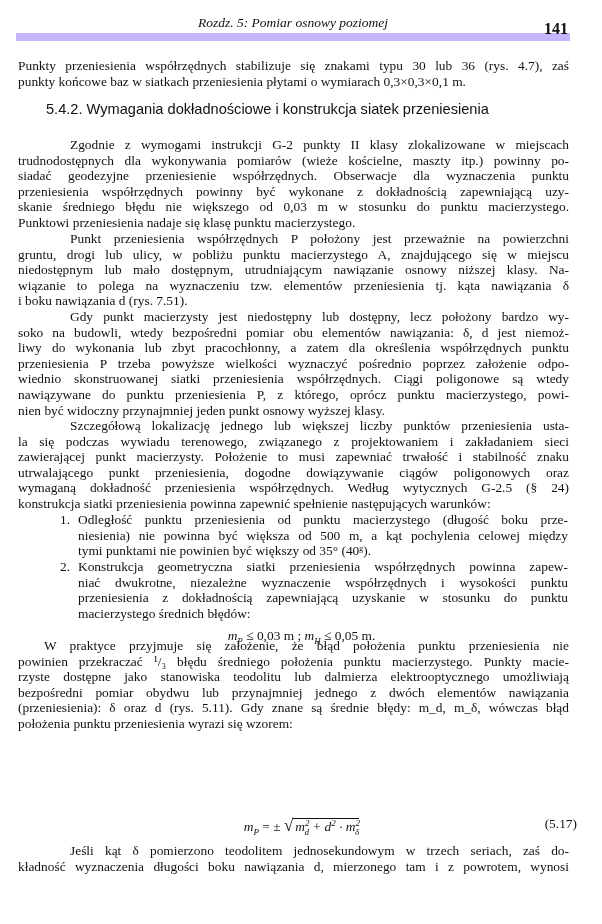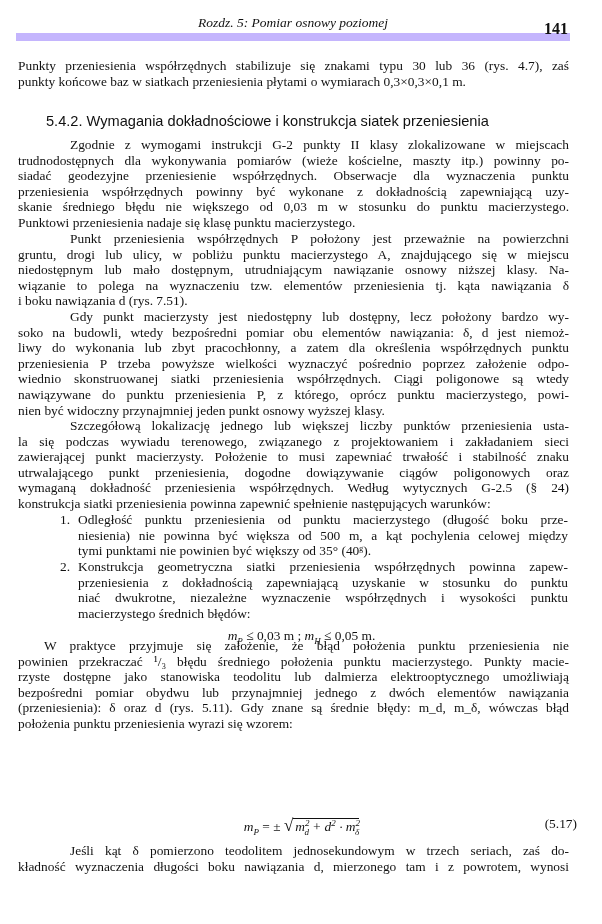--- a/index.html
+++ b/index.html
@@ -5,21 +5,21 @@
   html, body { margin: 0; padding: 0; background: #ffffff; }
   body { width: 602px; height: 924px; position: relative; overflow: hidden; color: #111; }
   .page { position: absolute; left: 18px; top: 0; width: 551px; font-family: "Liberation Serif", serif; font-size: 13.4px; }
   .running-head { position: absolute; left: -2px; top: 13px; width: 554px; height: 20px; border-bottom: 8px solid #c4b5fd; font-family: "Liberation Serif", serif; }
   .running-head .title { position: absolute; left: 0; right: 0; text-align: center; top: 2px; font-style: italic; font-size: 13.5px; }
   .running-head .pageno { position: absolute; right: 2px; top: 7px; font-weight: bold; font-size: 16px; }
   .p { position: absolute; left: 0; width: 551px; line-height: 15.6px; text-align: justify; }
   .line { display: block; height: 15.6px; white-space: nowrap; text-align: justify; text-align-last: justify; }
   .line.last { text-align-last: left; }
   .indent { padding-left: 52px; }
-  .heading { position: absolute; left: 28px; top: 113px; font-family: "Liberation Sans", sans-serif; font-size: 14.6px; white-space: nowrap; }
+  .heading { position: absolute; left: 28px; top: 101px; font-family: "Liberation Sans", sans-serif; font-size: 14.6px; white-space: nowrap; }
   .list { position: absolute; left: 0; width: 551px; line-height: 15.6px; }
   .li-num { position: absolute; left: 42px; }
   .li-body { position: absolute; left: 60px; width: 490px; }
   .formula-center { position: absolute; left: 8px; width: 551px; text-align: center; font-style: italic; white-space: nowrap; margin-top: 6px; }
   .eqno { position: absolute; right: 0; }
   .it { font-style: italic; }
   sub, sup { font-size: 9px; }
   .sqrt { border-top: 1.2px solid #111; padding-left: 2px; }
 </style>
 </head>
@@ -81,22 +81,22 @@
       <span class="line">Odległość punktu przeniesienia od punktu macierzystego (długość boku prze-</span>
       <span class="line">niesienia) nie powinna być większa od 500 m, a kąt pochylenia celowej między</span>
       <span class="line last">tymi punktami nie powinien być większy od 35° (40ᵍ).</span>
     </div>
   </div>
 
   <div class="list" style="top:559px; height:64px;">
     <span class="li-num">2.</span>
     <div class="li-body">
       <span class="line">Konstrukcja geometryczna siatki przeniesienia współrzędnych powinna zapew-</span>
+      <span class="line">niać dwukrotne, niezależne wyznaczenie współrzędnych i wysokości punktu</span>
       <span class="line">przeniesienia z dokładnością zapewniającą uzyskanie w stosunku do punktu</span>
-      <span class="line">niać dwukrotne, niezależne wyznaczenie współrzędnych i wysokości punktu</span>
       <span class="line last">macierzystego średnich błędów:</span>
     </div>
   </div>
 
   <div class="formula-center" style="top:622px; font-style:normal;">
     <span class="it">m</span><sub class="it">P</sub><span> ≤ 0,03 m  ;  </span><span class="it">m</span><sub class="it">H</sub><span> ≤ 0,05 m.</span>
   </div>
 
   <div class="p" style="top:638px;">
     <span class="line" style="padding-left:26px;">W praktyce przyjmuje się założenie, że błąd położenia punktu przeniesienia nie</span>

